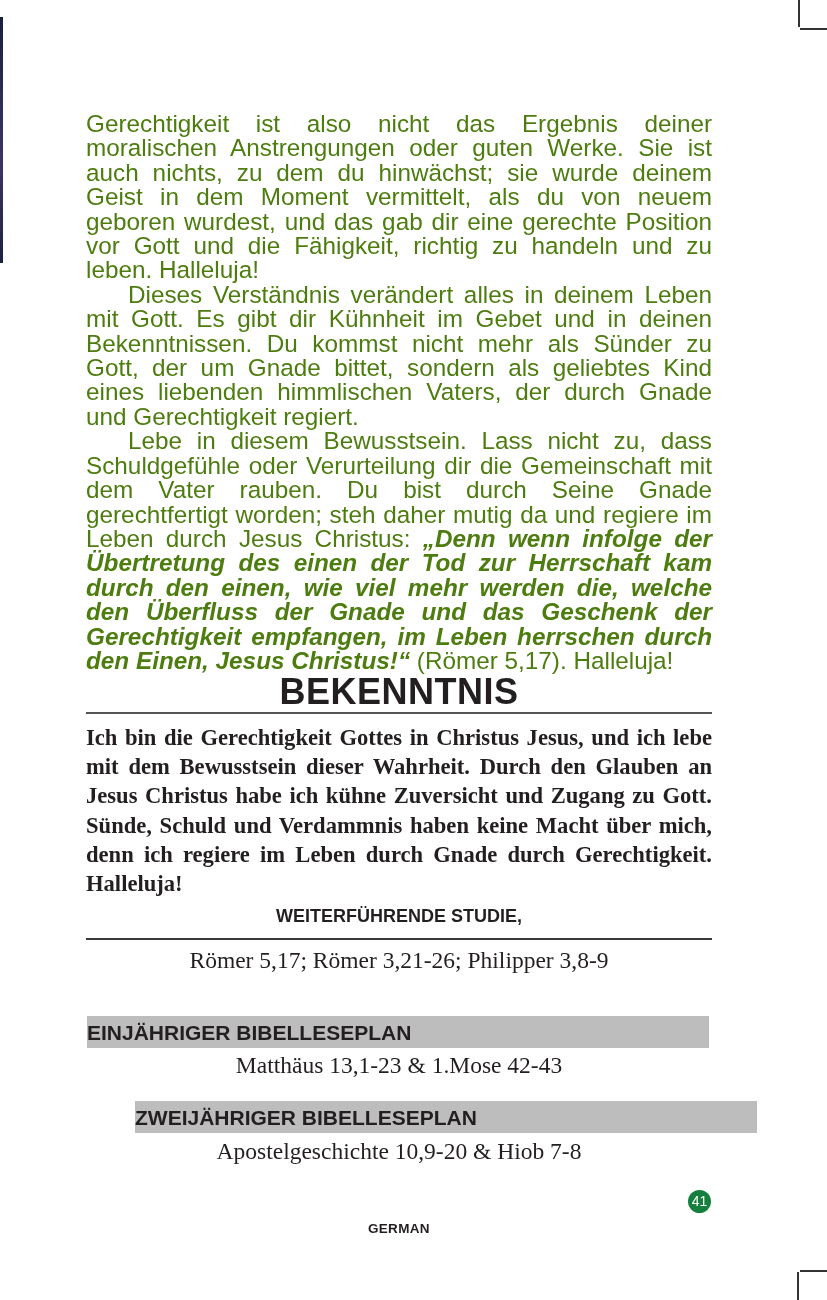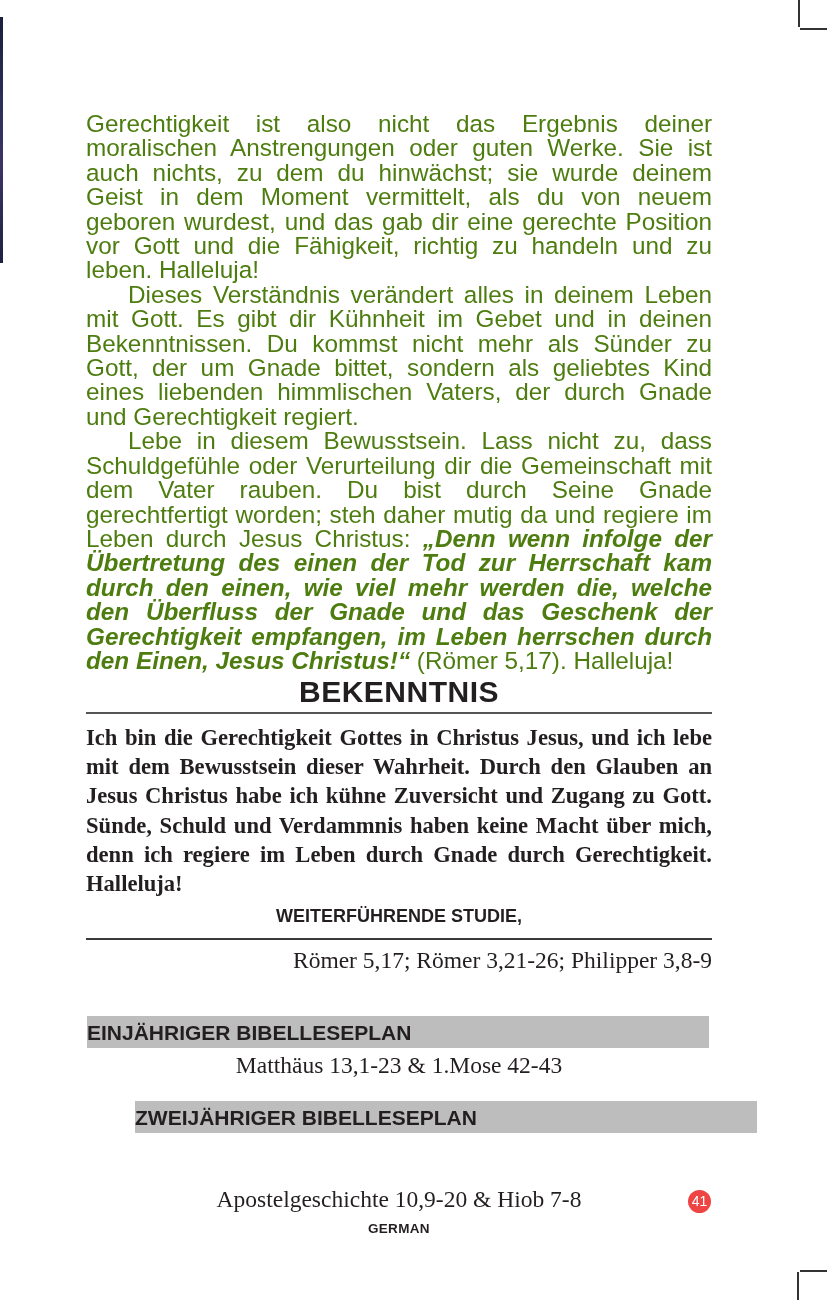--- a/index.html
+++ b/index.html
@@ -33,21 +33,21 @@
     .quote { font-style: italic; font-weight: bold; }
 
     .section-heading {
       font-family: "Liberation Sans", "DejaVu Sans", sans-serif;
       font-weight: bold;
       color: #231f20;
       text-align: center;
     }
     .h-confession {
       position: absolute; left: 86px; top: 673px; width: 626px;
-      font-size: 30px; line-height: 38px; letter-spacing: 0.5px;
+      font-size: 36px; line-height: 38px; letter-spacing: 0.5px;
     }
     .rule {
       position: absolute; left: 86px; width: 626px; height: 2px; background: #555;
     }
     .rule.r1 { top: 712px; }
     .rule.r2 { top: 938px; height: 2px; background: #3a3a3a; }
 
     .confession {
       position: absolute; left: 86px; top: 713px; width: 626px;
       font-family: "Liberation Serif", "DejaVu Serif", serif;
@@ -55,43 +55,43 @@
       text-align: justify; color: #231f20; margin-top: 10px;
     }
 
     .h-study {
       position: absolute; left: 86px; top: 899px; width: 626px;
       font-size: 18px; line-height: 34px;
     }
     .study-refs {
       position: absolute; left: 86px; top: 944px; width: 626px;
       font-family: "Liberation Serif", "DejaVu Serif", serif;
-      font-size: 23.5px; line-height: 32px; text-align: right; color: #231f20;
+      font-size: 23.5px; line-height: 32px; text-align: center; color: #231f20;
     }
 
     .plan-bar {
       position: absolute; left: 87px; width: 622px; height: 32px;
       background: #bdbdbd;
       font-family: "Liberation Sans", "DejaVu Sans", sans-serif;
       font-weight: bold; font-size: 21px; line-height: 33px;
       text-align: left; color: #231f20;
     }
     .plan-bar.p1 { top: 1016px; }
     .plan-bar.p2 { top: 1101px; margin-left: 48px; }
     .plan-refs {
       position: absolute; left: 86px; width: 626px;
       font-family: "Liberation Serif", "DejaVu Serif", serif;
       font-size: 23.5px; line-height: 30px; text-align: center; color: #231f20;
     }
     .plan-refs.p1 { top: 1050px; }
-    .plan-refs.p2 { top: 1136px; margin-top: 48px; }
+    .plan-refs.p2 { top: 1136px; }
 
     .page-badge {
       position: absolute; left: 688px; top: 1190px; width: 23px; height: 23px;
-      border-radius: 50%; background: #ef4444; color: #fff;
+      border-radius: 50%; background: #15803d; color: #fff;
       font-family: "Liberation Sans", "DejaVu Sans", sans-serif;
       font-size: 14px; line-height: 23px; text-align: center;
     }
     .footer-lang {
       position: absolute; left: 368px; top: 1220px; width: 80px;
       font-family: "Liberation Sans", "DejaVu Sans", sans-serif;
       font-weight: bold; font-size: 13.5px; line-height: 18px; color: #231f20;
       letter-spacing: 0.3px;
     }
   </style>

